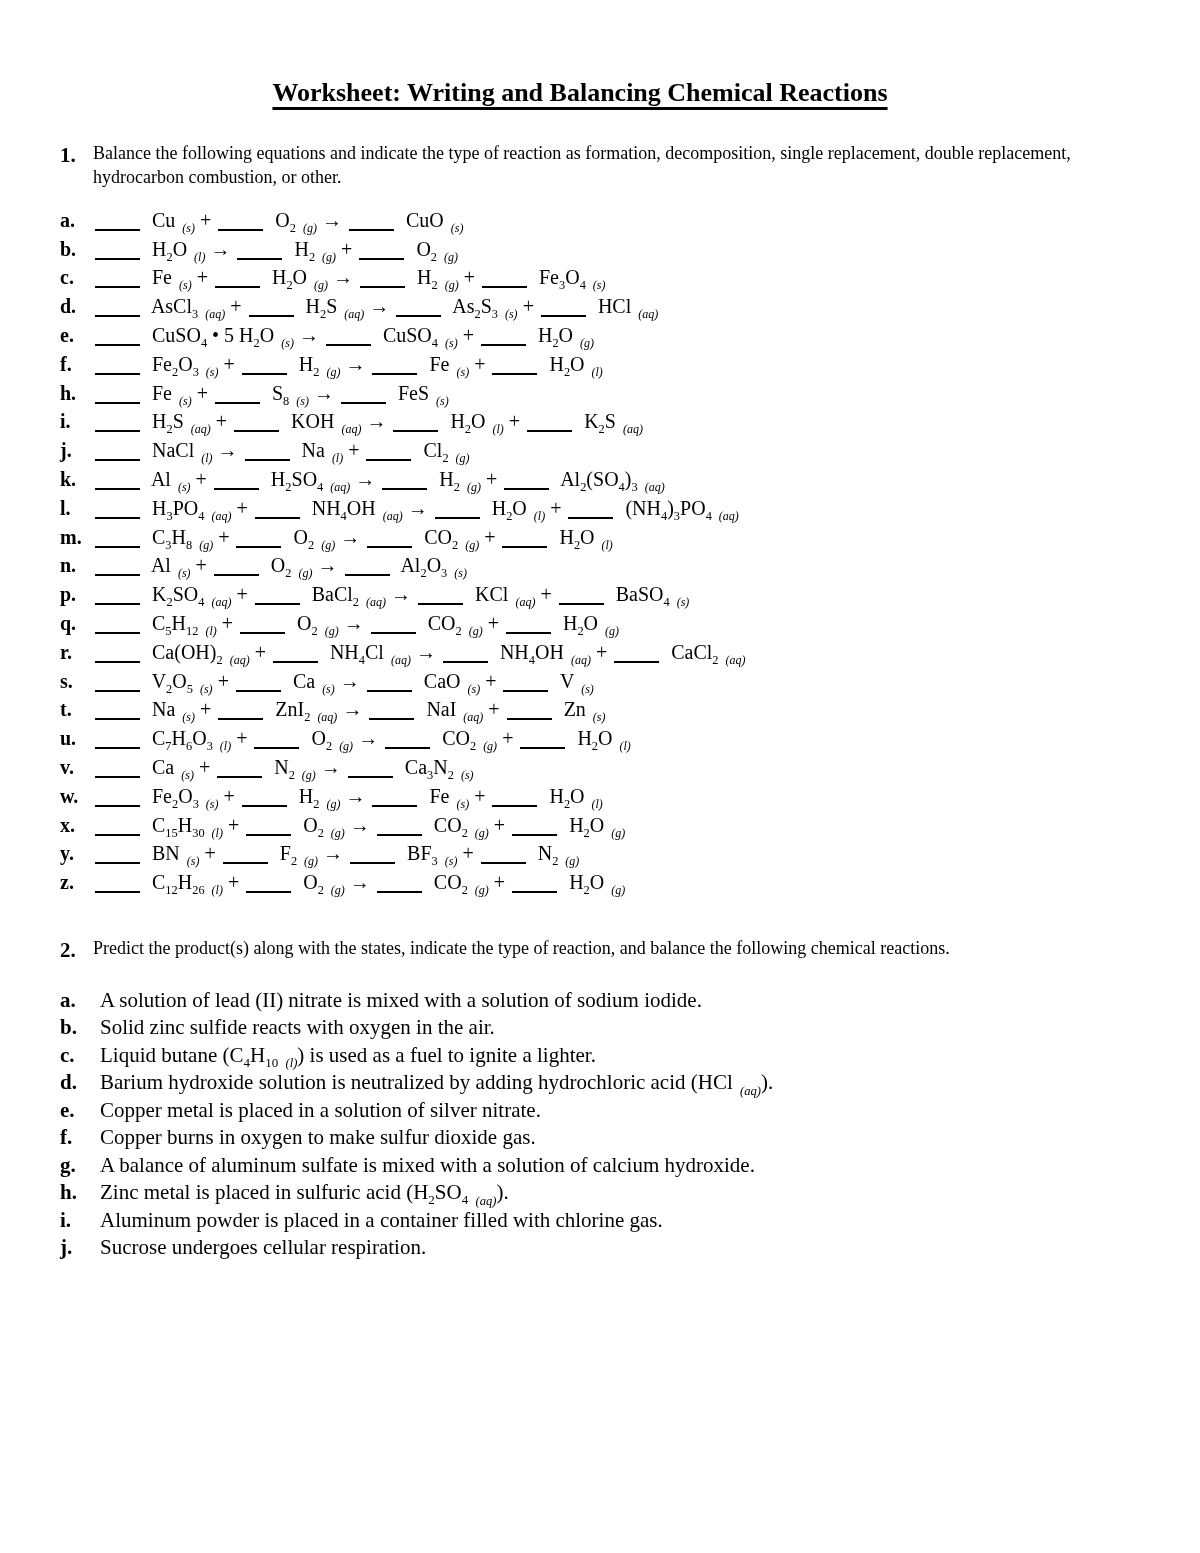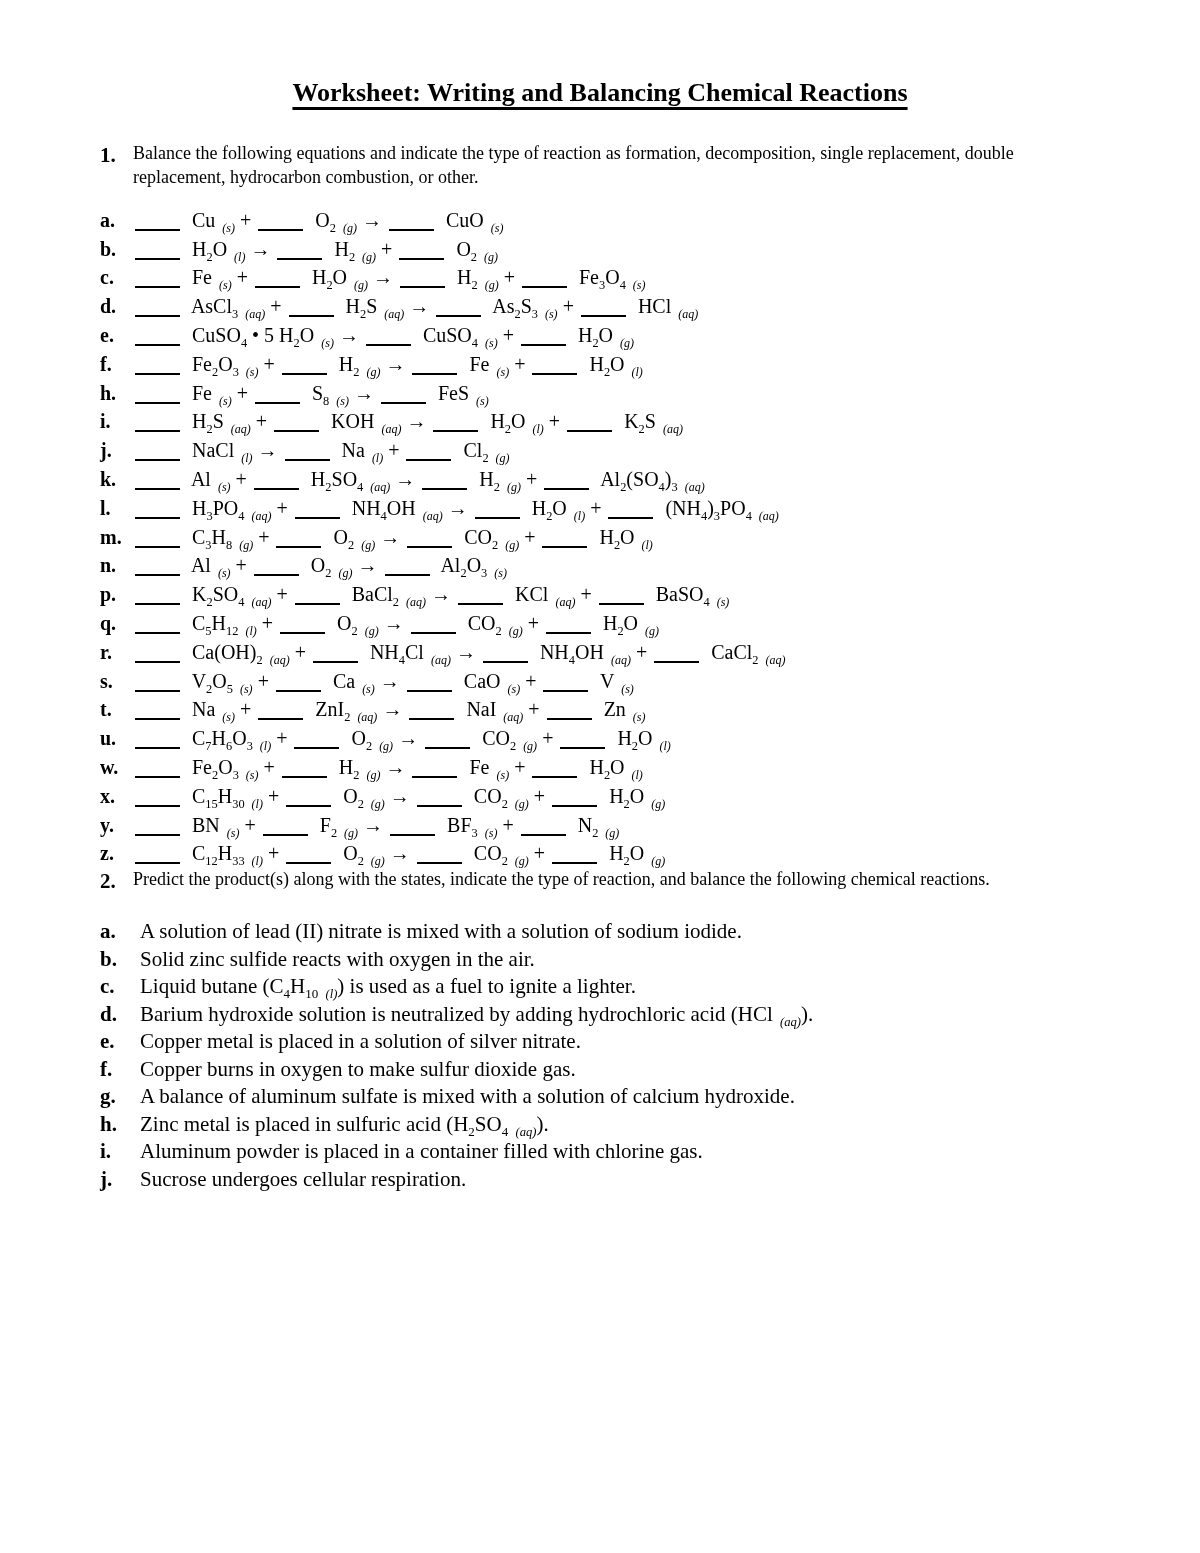--- a/index.html
+++ b/index.html
@@ -3,41 +3,41 @@
 <meta charset="utf-8">
 <style>
   * { margin:0; padding:0; box-sizing:border-box; }
   html,body { background:#ffffff; }
   body {
     width:1200px; height:1553px;
     font-family:"Liberation Serif","DejaVu Serif",serif;
     color:#000;
     position:relative;
   }
-  .page { padding:78px 100px 0 100px; }
+  .page { padding:78px 100px 0 60px; }
 
   .title {
     text-align:center;
     font-size:26px;
     font-weight:bold;
     text-decoration:underline;
     text-decoration-thickness:3px;
     text-underline-offset:6px;
     margin-bottom:34px;
   }
 
   .q-block { display:flex; margin-bottom:14px; }
   .q-num {
     font-weight:bold;
     width:33px; flex:0 0 33px;
     font-size:21px; line-height:1.33;
   }
   .q-text { flex:1; font-size:18px; line-height:1.33; max-width:1000px; }
 
-  .eq-list { margin-top:16px; }
+  .eq-list { margin-top:16px; margin-bottom:40px; }
   .eq-row { font-size:20px; line-height:28.8px; white-space:nowrap; }
   .letter {
     display:inline-block; width:33px;
     font-weight:bold;
   }
   sub { font-size:0.62em; line-height:0; }
   sub.st { font-style:italic; margin-left:2px; font-size:0.6em; }
   .blank {
     display:inline-block;
     width:45px; height:0;
@@ -79,24 +79,25 @@
       <div class="eq-row"><span class="letter">k.</span><span class="eq"><span class="blank"></span> Al <sub class="st">(s)</sub> + <span class="blank"></span> H<sub>2</sub>SO<sub>4</sub> <sub class="st">(aq)</sub> → <span class="blank"></span> H<sub>2</sub> <sub class="st">(g)</sub> + <span class="blank"></span> Al<sub>2</sub>(SO<sub>4</sub>)<sub>3</sub> <sub class="st">(aq)</sub></span></div>
       <div class="eq-row"><span class="letter">l.</span><span class="eq"><span class="blank"></span> H<sub>3</sub>PO<sub>4</sub> <sub class="st">(aq)</sub> + <span class="blank"></span> NH<sub>4</sub>OH <sub class="st">(aq)</sub> → <span class="blank"></span> H<sub>2</sub>O <sub class="st">(l)</sub> + <span class="blank"></span> (NH<sub>4</sub>)<sub>3</sub>PO<sub>4</sub> <sub class="st">(aq)</sub></span></div>
       <div class="eq-row"><span class="letter">m.</span><span class="eq"><span class="blank"></span> C<sub>3</sub>H<sub>8</sub> <sub class="st">(g)</sub> + <span class="blank"></span> O<sub>2</sub> <sub class="st">(g)</sub> → <span class="blank"></span> CO<sub>2</sub> <sub class="st">(g)</sub> + <span class="blank"></span> H<sub>2</sub>O <sub class="st">(l)</sub></span></div>
       <div class="eq-row"><span class="letter">n.</span><span class="eq"><span class="blank"></span> Al <sub class="st">(s)</sub> + <span class="blank"></span> O<sub>2</sub> <sub class="st">(g)</sub> → <span class="blank"></span> Al<sub>2</sub>O<sub>3</sub> <sub class="st">(s)</sub></span></div>
       <div class="eq-row"><span class="letter">p.</span><span class="eq"><span class="blank"></span> K<sub>2</sub>SO<sub>4</sub> <sub class="st">(aq)</sub> + <span class="blank"></span> BaCl<sub>2</sub> <sub class="st">(aq)</sub> → <span class="blank"></span> KCl <sub class="st">(aq)</sub> + <span class="blank"></span> BaSO<sub>4</sub> <sub class="st">(s)</sub></span></div>
       <div class="eq-row"><span class="letter">q.</span><span class="eq"><span class="blank"></span> C<sub>5</sub>H<sub>12</sub> <sub class="st">(l)</sub> + <span class="blank"></span> O<sub>2</sub> <sub class="st">(g)</sub> → <span class="blank"></span> CO<sub>2</sub> <sub class="st">(g)</sub> + <span class="blank"></span> H<sub>2</sub>O <sub class="st">(g)</sub></span></div>
       <div class="eq-row"><span class="letter">r.</span><span class="eq"><span class="blank"></span> Ca(OH)<sub>2</sub> <sub class="st">(aq)</sub> + <span class="blank"></span> NH<sub>4</sub>Cl <sub class="st">(aq)</sub> → <span class="blank"></span> NH<sub>4</sub>OH <sub class="st">(aq)</sub> + <span class="blank"></span> CaCl<sub>2</sub> <sub class="st">(aq)</sub></span></div>
       <div class="eq-row"><span class="letter">s.</span><span class="eq"><span class="blank"></span> V<sub>2</sub>O<sub>5</sub> <sub class="st">(s)</sub> + <span class="blank"></span> Ca <sub class="st">(s)</sub> → <span class="blank"></span> CaO <sub class="st">(s)</sub> + <span class="blank"></span> V <sub class="st">(s)</sub></span></div>
       <div class="eq-row"><span class="letter">t.</span><span class="eq"><span class="blank"></span> Na <sub class="st">(s)</sub> + <span class="blank"></span> ZnI<sub>2</sub> <sub class="st">(aq)</sub> → <span class="blank"></span> NaI <sub class="st">(aq)</sub> + <span class="blank"></span> Zn <sub class="st">(s)</sub></span></div>
       <div class="eq-row"><span class="letter">u.</span><span class="eq"><span class="blank"></span> C<sub>7</sub>H<sub>6</sub>O<sub>3</sub> <sub class="st">(l)</sub> + <span class="blank"></span> O<sub>2</sub> <sub class="st">(g)</sub> → <span class="blank"></span> CO<sub>2</sub> <sub class="st">(g)</sub> + <span class="blank"></span> H<sub>2</sub>O <sub class="st">(l)</sub></span></div>
+      <div class="eq-row"><span class="letter">v.</span><span class="eq"><span class="blank"></span> Ca <sub class="st">(s)</sub> + <span class="blank"></span> N<sub>2</sub> <sub class="st">(g)</sub> → <span class="blank"></span> Ca<sub>3</sub>N<sub>2</sub> <sub class="st">(s)</sub></span></div>
       <div class="eq-row"><span class="letter">w.</span><span class="eq"><span class="blank"></span> Fe<sub>2</sub>O<sub>3</sub> <sub class="st">(s)</sub> + <span class="blank"></span> H<sub>2</sub> <sub class="st">(g)</sub> → <span class="blank"></span> Fe <sub class="st">(s)</sub> + <span class="blank"></span> H<sub>2</sub>O <sub class="st">(l)</sub></span></div>
       <div class="eq-row"><span class="letter">x.</span><span class="eq"><span class="blank"></span> C<sub>15</sub>H<sub>30</sub> <sub class="st">(l)</sub> + <span class="blank"></span> O<sub>2</sub> <sub class="st">(g)</sub> → <span class="blank"></span> CO<sub>2</sub> <sub class="st">(g)</sub> + <span class="blank"></span> H<sub>2</sub>O <sub class="st">(g)</sub></span></div>
       <div class="eq-row"><span class="letter">y.</span><span class="eq"><span class="blank"></span> BN <sub class="st">(s)</sub> + <span class="blank"></span> F<sub>2</sub> <sub class="st">(g)</sub> → <span class="blank"></span> BF<sub>3</sub> <sub class="st">(s)</sub> + <span class="blank"></span> N<sub>2</sub> <sub class="st">(g)</sub></span></div>
-      <div class="eq-row"><span class="letter">z.</span><span class="eq"><span class="blank"></span> C<sub>12</sub>H<sub>33</sub> <sub class="st">(l)</sub> + <span class="blank"></span> O<sub>2</sub> <sub class="st">(g)</sub> → <span class="blank"></span> CO<sub>2</sub> <sub class="st">(g)</sub> + <span class="blank"></span> H<sub>2</sub>O <sub class="st">(g)</sub></span></div>
+      <div class="eq-row"><span class="letter">z.</span><span class="eq"><span class="blank"></span> C<sub>12</sub>H<sub>26</sub> <sub class="st">(l)</sub> + <span class="blank"></span> O<sub>2</sub> <sub class="st">(g)</sub> → <span class="blank"></span> CO<sub>2</sub> <sub class="st">(g)</sub> + <span class="blank"></span> H<sub>2</sub>O <sub class="st">(g)</sub></span></div>
     </div>
 
   <div class="q-block">
     <span class="q-num">2.</span>
     <span class="q-text">Predict the product(s) along with the states, indicate the type of reaction, and balance the following chemical reactions.</span>
   </div>
 
   <div class="item-list">
       <div class="item-row">
         <span class="item-letter">a.</span>

